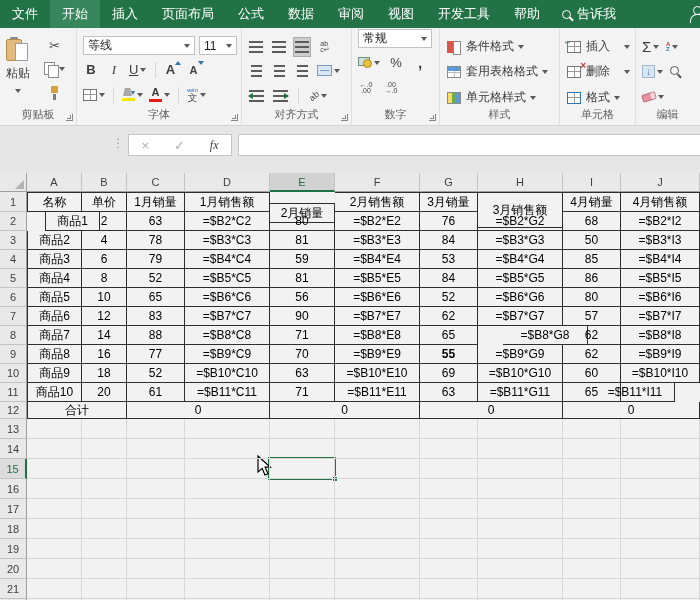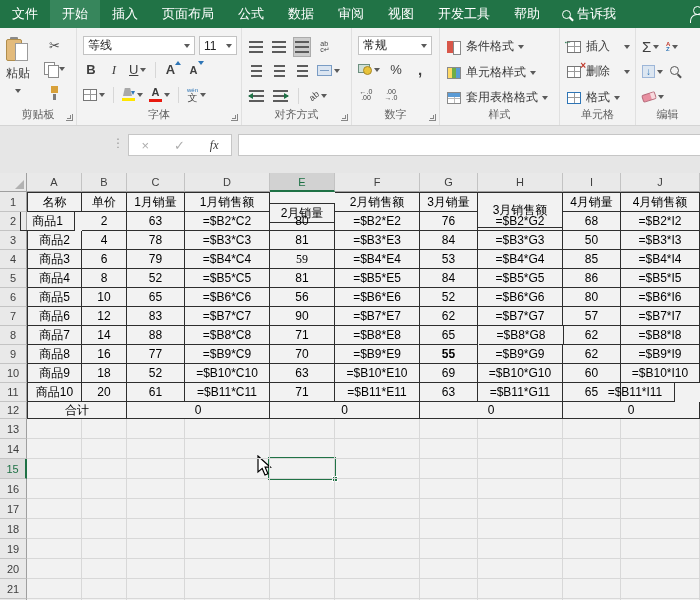--- a/index.html
+++ b/index.html
@@ -311,21 +311,21 @@
         <span class="ib">
             <span class="orient">ab</span>
             <span class="dd"></span>
           </span>
       </div>
       <div class="glabel">对齐方式</div>
       <span class="launcher"></span>
     </div>
 
     <div class="rgroup" style="width:88px">
-      <div class="rrow" style="margin-top:7px">
+      <div class="rrow" style="">
         <span class="boxfield" style="width:74px">
           <span>常规</span>
             <span class="dd"></span>
         </span>
       </div>
       <div class="rrow" style="margin-top:3px;gap:8px">
         <span class="ib">
             <span class="coin"></span>
             <span class="dd"></span>
           </span>
@@ -347,38 +347,38 @@
       <div class="glabel">数字</div>
       <span class="launcher"></span>
     </div>
 
     <div class="rgroup" style="width:120px">
       <div class="rrow" style="margin-top:8px;gap:4px">
         <span class="ib">
             <span class="cf-ico"></span>
           </span>
         <span style="font-size:12px">条件格式</span>
+        <span class="dd"></span>
+      </div>
+      <div class="rrow" style="margin-top:4px;gap:4px">
+        <span class="ib">
+            <span class="tbl-ico"></span>
+          </span>
+        <span style="font-size:12px">套用表格格式</span>
         <span class="dd"></span>
       </div>
       <div class="rrow" style="margin-top:5px;gap:4px">
         <span class="ib">
             <span class="cs-ico">
               <i></i>
               <i></i>
               <i></i>
             </span>
           </span>
         <span style="font-size:12px">单元格样式</span>
-        <span class="dd"></span>
-      </div>
-      <div class="rrow" style="margin-top:4px;gap:4px">
-        <span class="ib">
-            <span class="tbl-ico"></span>
-          </span>
-        <span style="font-size:12px">套用表格格式</span>
         <span class="dd"></span>
       </div>
       <div class="glabel">样式</div>
     </div>
 
     <div class="rgroup" style="width:76px">
       <div class="rrow" style="margin-top:8px;gap:4px">
         <span class="ib ins-ico">
             <span class="gridico"></span>
             <span class="arrow">←</span>
@@ -489,21 +489,21 @@
       <div class="cell top first" style="left: 27px; top: 19px; width: 55px; height: 20px;">名称</div>
       <div class="cell top" style="left: 82px; top: 19px; width: 45px; height: 20px;">单价</div>
       <div class="cell top" style="left: 127px; top: 19px; width: 58px; height: 20px;">1月销量</div>
       <div class="cell top" style="left: 185px; top: 19px; width: 85px; height: 20px;">1月销售额</div>
       <div class="cell top" style="left: 270px; top: 30px; width: 65px; height: 20px;">2月销量</div>
       <div class="cell top" style="left: 335px; top: 19px; width: 85px; height: 20px;">2月销售额</div>
       <div class="cell top" style="left: 420px; top: 19px; width: 58px; height: 20px;">3月销量</div>
       <div class="cell top" style="left: 478px; top: 19px; width: 85px; height: 36px;">3月销售额</div>
       <div class="cell top" style="left: 563px; top: 19px; width: 58px; height: 20px;">4月销量</div>
       <div class="cell top" style="left: 621px; top: 19px; width: 79px; height: 20px;">4月销售额</div>
-      <div class="cell first" style="left: 20px; top: 39px; width: 55px; height: 19px;">商品1</div>
+      <div class="cell first" style="left: 45px; top: 39px; width: 55px; height: 19px;">商品1</div>
       <div class="cell" style="left: 82px; top: 39px; width: 45px; height: 19px;">2</div>
       <div class="cell" style="left: 127px; top: 39px; width: 58px; height: 19px;">63</div>
       <div class="cell" style="left: 185px; top: 39px; width: 85px; height: 19px;">=$B2*C2</div>
       <div class="cell" style="left: 270px; top: 39px; width: 65px; height: 19px;">80</div>
       <div class="cell" style="left: 335px; top: 39px; width: 85px; height: 19px;">=$B2*E2</div>
       <div class="cell" style="left: 420px; top: 39px; width: 58px; height: 19px;">76</div>
       <div class="cell" style="left: 478px; top: 39px; width: 85px; height: 19px;">=$B2*G2</div>
       <div class="cell" style="left: 563px; top: 39px; width: 58px; height: 19px;">68</div>
       <div class="cell" style="left: 621px; top: 39px; width: 79px; height: 19px;">=$B2*I2</div>
       <div class="cell first" style="left: 27px; top: 58px; width: 55px; height: 19px;">商品2</div>
@@ -513,21 +513,21 @@
       <div class="cell" style="left: 270px; top: 58px; width: 65px; height: 19px;">81</div>
       <div class="cell" style="left: 335px; top: 58px; width: 85px; height: 19px;">=$B3*E3</div>
       <div class="cell" style="left: 420px; top: 58px; width: 58px; height: 19px;">84</div>
       <div class="cell" style="left: 478px; top: 58px; width: 85px; height: 19px;">=$B3*G3</div>
       <div class="cell" style="left: 563px; top: 58px; width: 58px; height: 19px;">50</div>
       <div class="cell" style="left: 621px; top: 58px; width: 79px; height: 19px;">=$B3*I3</div>
       <div class="cell first" style="left: 27px; top: 77px; width: 55px; height: 19px;">商品3</div>
       <div class="cell" style="left: 82px; top: 77px; width: 45px; height: 19px;">6</div>
       <div class="cell" style="left: 127px; top: 77px; width: 58px; height: 19px;">79</div>
       <div class="cell" style="left: 185px; top: 77px; width: 85px; height: 19px;">=$B4*C4</div>
-      <div class="cell" style="left: 270px; top: 77px; width: 65px; height: 19px; font-family: Liberation Serif, serif;">59</div>
+      <div class="cell" style="left: 270px; top: 77px; width: 65px; height: 19px;">59</div>
       <div class="cell" style="left: 335px; top: 77px; width: 85px; height: 19px;">=$B4*E4</div>
       <div class="cell" style="left: 420px; top: 77px; width: 58px; height: 19px;">53</div>
       <div class="cell" style="left: 478px; top: 77px; width: 85px; height: 19px;">=$B4*G4</div>
       <div class="cell" style="left: 563px; top: 77px; width: 58px; height: 19px;">85</div>
       <div class="cell" style="left: 621px; top: 77px; width: 79px; height: 19px;">=$B4*I4</div>
       <div class="cell first" style="left: 27px; top: 96px; width: 55px; height: 19px;">商品4</div>
       <div class="cell" style="left: 82px; top: 96px; width: 45px; height: 19px;">8</div>
       <div class="cell" style="left: 127px; top: 96px; width: 58px; height: 19px;">52</div>
       <div class="cell" style="left: 185px; top: 96px; width: 85px; height: 19px;">=$B5*C5</div>
       <div class="cell" style="left: 270px; top: 96px; width: 65px; height: 19px;">81</div>
@@ -556,21 +556,21 @@
       <div class="cell" style="left: 478px; top: 134px; width: 85px; height: 19px;">=$B7*G7</div>
       <div class="cell" style="left: 563px; top: 134px; width: 58px; height: 19px;">57</div>
       <div class="cell" style="left: 621px; top: 134px; width: 79px; height: 19px;">=$B7*I7</div>
       <div class="cell first" style="left: 27px; top: 153px; width: 55px; height: 19px;">商品7</div>
       <div class="cell" style="left: 82px; top: 153px; width: 45px; height: 19px;">14</div>
       <div class="cell" style="left: 127px; top: 153px; width: 58px; height: 19px;">88</div>
       <div class="cell" style="left: 185px; top: 153px; width: 85px; height: 19px;">=$B8*C8</div>
       <div class="cell" style="left: 270px; top: 153px; width: 65px; height: 19px;">71</div>
       <div class="cell" style="left: 335px; top: 153px; width: 85px; height: 19px;">=$B8*E8</div>
       <div class="cell" style="left: 420px; top: 153px; width: 58px; height: 19px;">65</div>
-      <div class="cell" style="left: 479px; top: 153px; width: 85px; height: 19px;">=$B8*G8</div>
+      <div class="cell" style="left: 503px; top: 153px; width: 85px; height: 19px;">=$B8*G8</div>
       <div class="cell" style="left: 563px; top: 153px; width: 58px; height: 19px;">62</div>
       <div class="cell" style="left: 621px; top: 153px; width: 79px; height: 19px;">=$B8*I8</div>
       <div class="cell first" style="left: 27px; top: 172px; width: 55px; height: 19px;">商品8</div>
       <div class="cell" style="left: 82px; top: 172px; width: 45px; height: 19px;">16</div>
       <div class="cell" style="left: 127px; top: 172px; width: 58px; height: 19px;">77</div>
       <div class="cell" style="left: 185px; top: 172px; width: 85px; height: 19px;">=$B9*C9</div>
       <div class="cell" style="left: 270px; top: 172px; width: 65px; height: 19px;">70</div>
       <div class="cell" style="left: 335px; top: 172px; width: 85px; height: 19px;">=$B9*E9</div>
       <div class="cell" style="left: 420px; top: 172px; width: 58px; height: 19px; font-weight: bold;">55</div>
       <div class="cell" style="left: 478px; top: 172px; width: 85px; height: 19px;">=$B9*G9</div>

